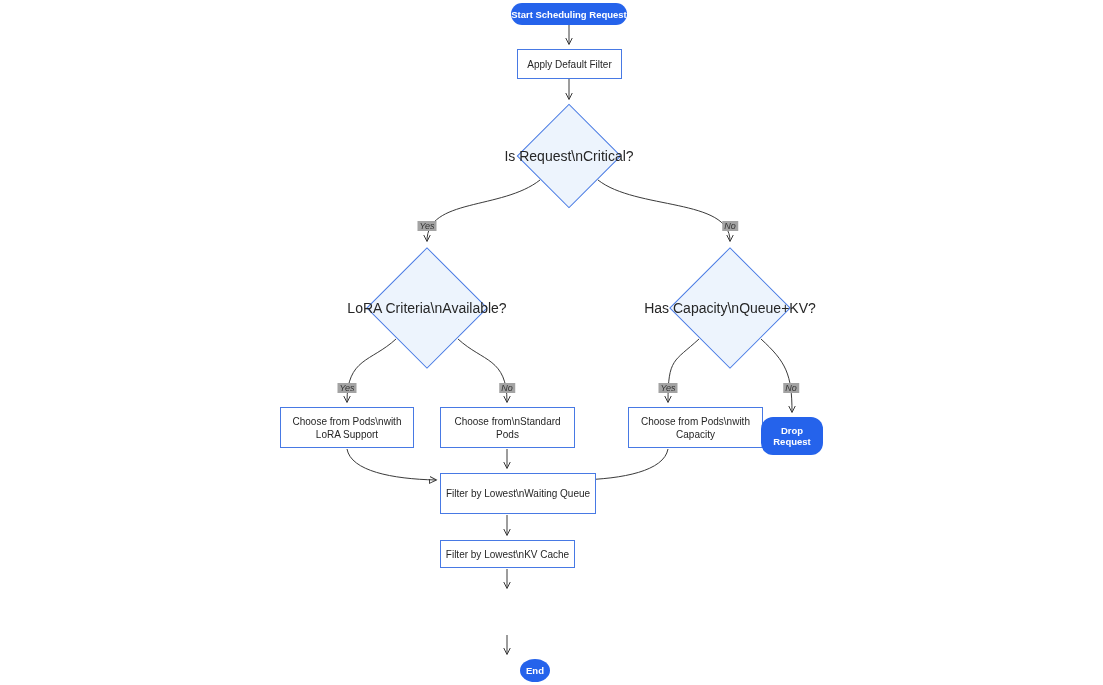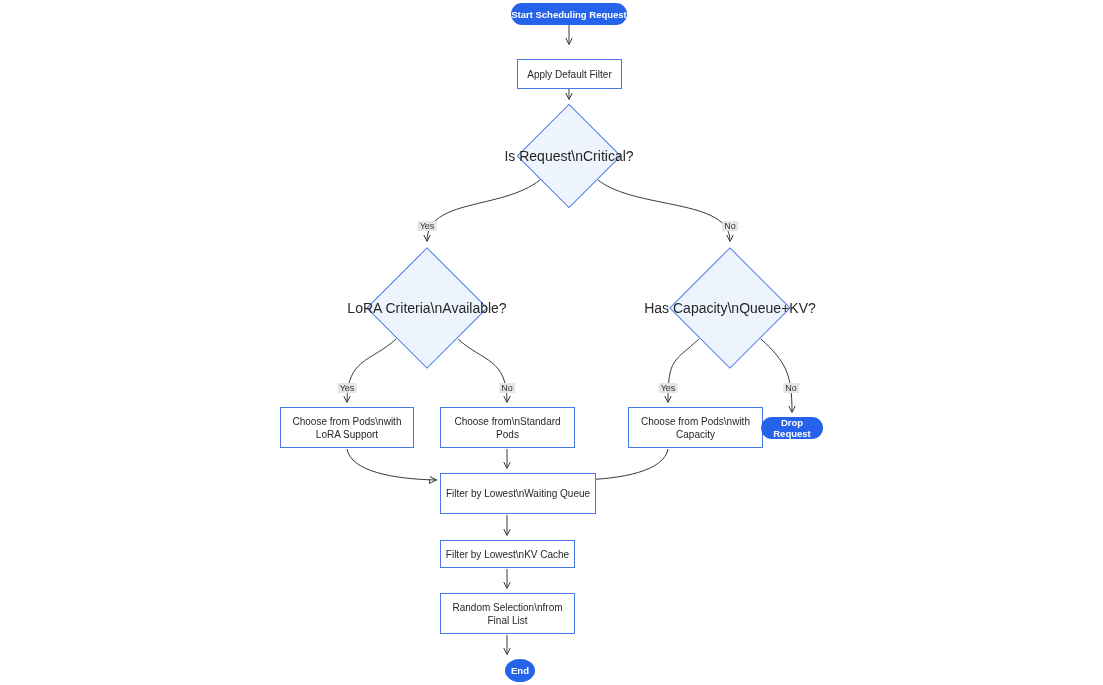--- a/index.html
+++ b/index.html
@@ -26,22 +26,23 @@
     position:absolute; box-sizing:border-box;
     background:#edf4fd; border:1.4px solid #4779e4;
     transform:rotate(45deg);
   }
   .dlabel {
     position:absolute; transform:translate(-50%,-50%);
     font-size:14px; color:#262626; white-space:nowrap; text-align:center;
   }
   .elabel {
     position:absolute; transform:translate(-50%,-50%);
-    font-size:9px; color:#333333; background:#e5e5e5; padding:0 2px;
+    font-size:9px; color:#333333; background:#a3a3a3; padding:0 2px;
     white-space:nowrap;
+    font-style:italic;
   }
 </style>
 </head>
 <body>
 
 <div id="canvas">
 
   <svg class="edges">
     <defs>
       <marker id="arrow" markerWidth="8" markerHeight="8" refX="6.5" refY="3.5" orient="auto">
@@ -61,21 +62,21 @@
     <path d="M668,449 C664,471 623,479 579,480" marker-end="url(#arrow)"></path>
     <path d="M507,515 L507,535" marker-end="url(#arrow)"></path>
     <path d="M507,569 L507,588" marker-end="url(#arrow)"></path>
     <path d="M507,635 L507,654" marker-end="url(#arrow)"></path>
   </svg>
 
   <div class="node pill" style="left:511px; top:3px; width:116px; height:22px;">
     <span>Start Scheduling Request</span>
   </div>
 
-  <div class="node rect" style="left:517px; top:59px; width:105px; height:30px;">
+  <div class="node rect" style="left:517px; top:49px; width:105px; height:30px;">
     <span>Apply Default Filter</span>
   </div>
 
   <div class="diamond" style="left:532px; top:119px; width:74px; height:74px;"></div>
   <div class="dlabel" style="left:569px; top:156px;">Is Request\nCritical?</div>
 
   <div class="diamond" style="left:384px; top:265px; width:86px; height:86px;"></div>
   <div class="dlabel" style="left:427px; top:308px;">LoRA Criteria\nAvailable?</div>
 
   <div class="diamond" style="left:687px; top:265px; width:86px; height:86px;"></div>
@@ -86,37 +87,34 @@
   </div>
 
   <div class="node rect" style="left:440px; top:407px; width:135px; height:41px;">
     <span>Choose from\nStandard Pods</span>
   </div>
 
   <div class="node rect" style="left:600px; top:407px; width:135px; height:41px;margin-left:28px;">
     <span>Choose from Pods\nwith Capacity</span>
   </div>
 
-  <div class="node pill" style="left:761px; top:417px; width:62px; height:22px;">
+  <div class="node pill" style="left:761px; top:417px; width:62px; height:38px;">
     <span>Drop Request</span>
   </div>
 
   <div class="node rect" style="left:440px; top:473px; width:156px; height:41px;">
     <span>Filter by Lowest\nWaiting Queue</span>
   </div>
 
   <div class="node rect" style="left:440px; top:540px; width:135px; height:28px;">
     <span>Filter by Lowest\nKV Cache</span>
   </div>
 
-  <div class="node rect" style="left:440px; top:593px; width:135px; height:41px;">
-    <span>Random Selection\nfrom Final List</span>
-  </div>
 
-  <div class="node pill circle" style="left:505px; top:659px; width:30px; height:23px;">
+  <div class="node pill circle" style="left:520px; top:659px; width:30px; height:23px;">
     <span>End</span>
   </div>
 
   <div class="elabel" style="left:427px; top:226px;">Yes</div>
   <div class="elabel" style="left:730px; top:226px;">No</div>
   <div class="elabel" style="left:347px; top:388px;">Yes</div>
   <div class="elabel" style="left:507px; top:388px;">No</div>
   <div class="elabel" style="left:668px; top:388px;">Yes</div>
   <div class="elabel" style="left:791px; top:388px;">No</div>
 

